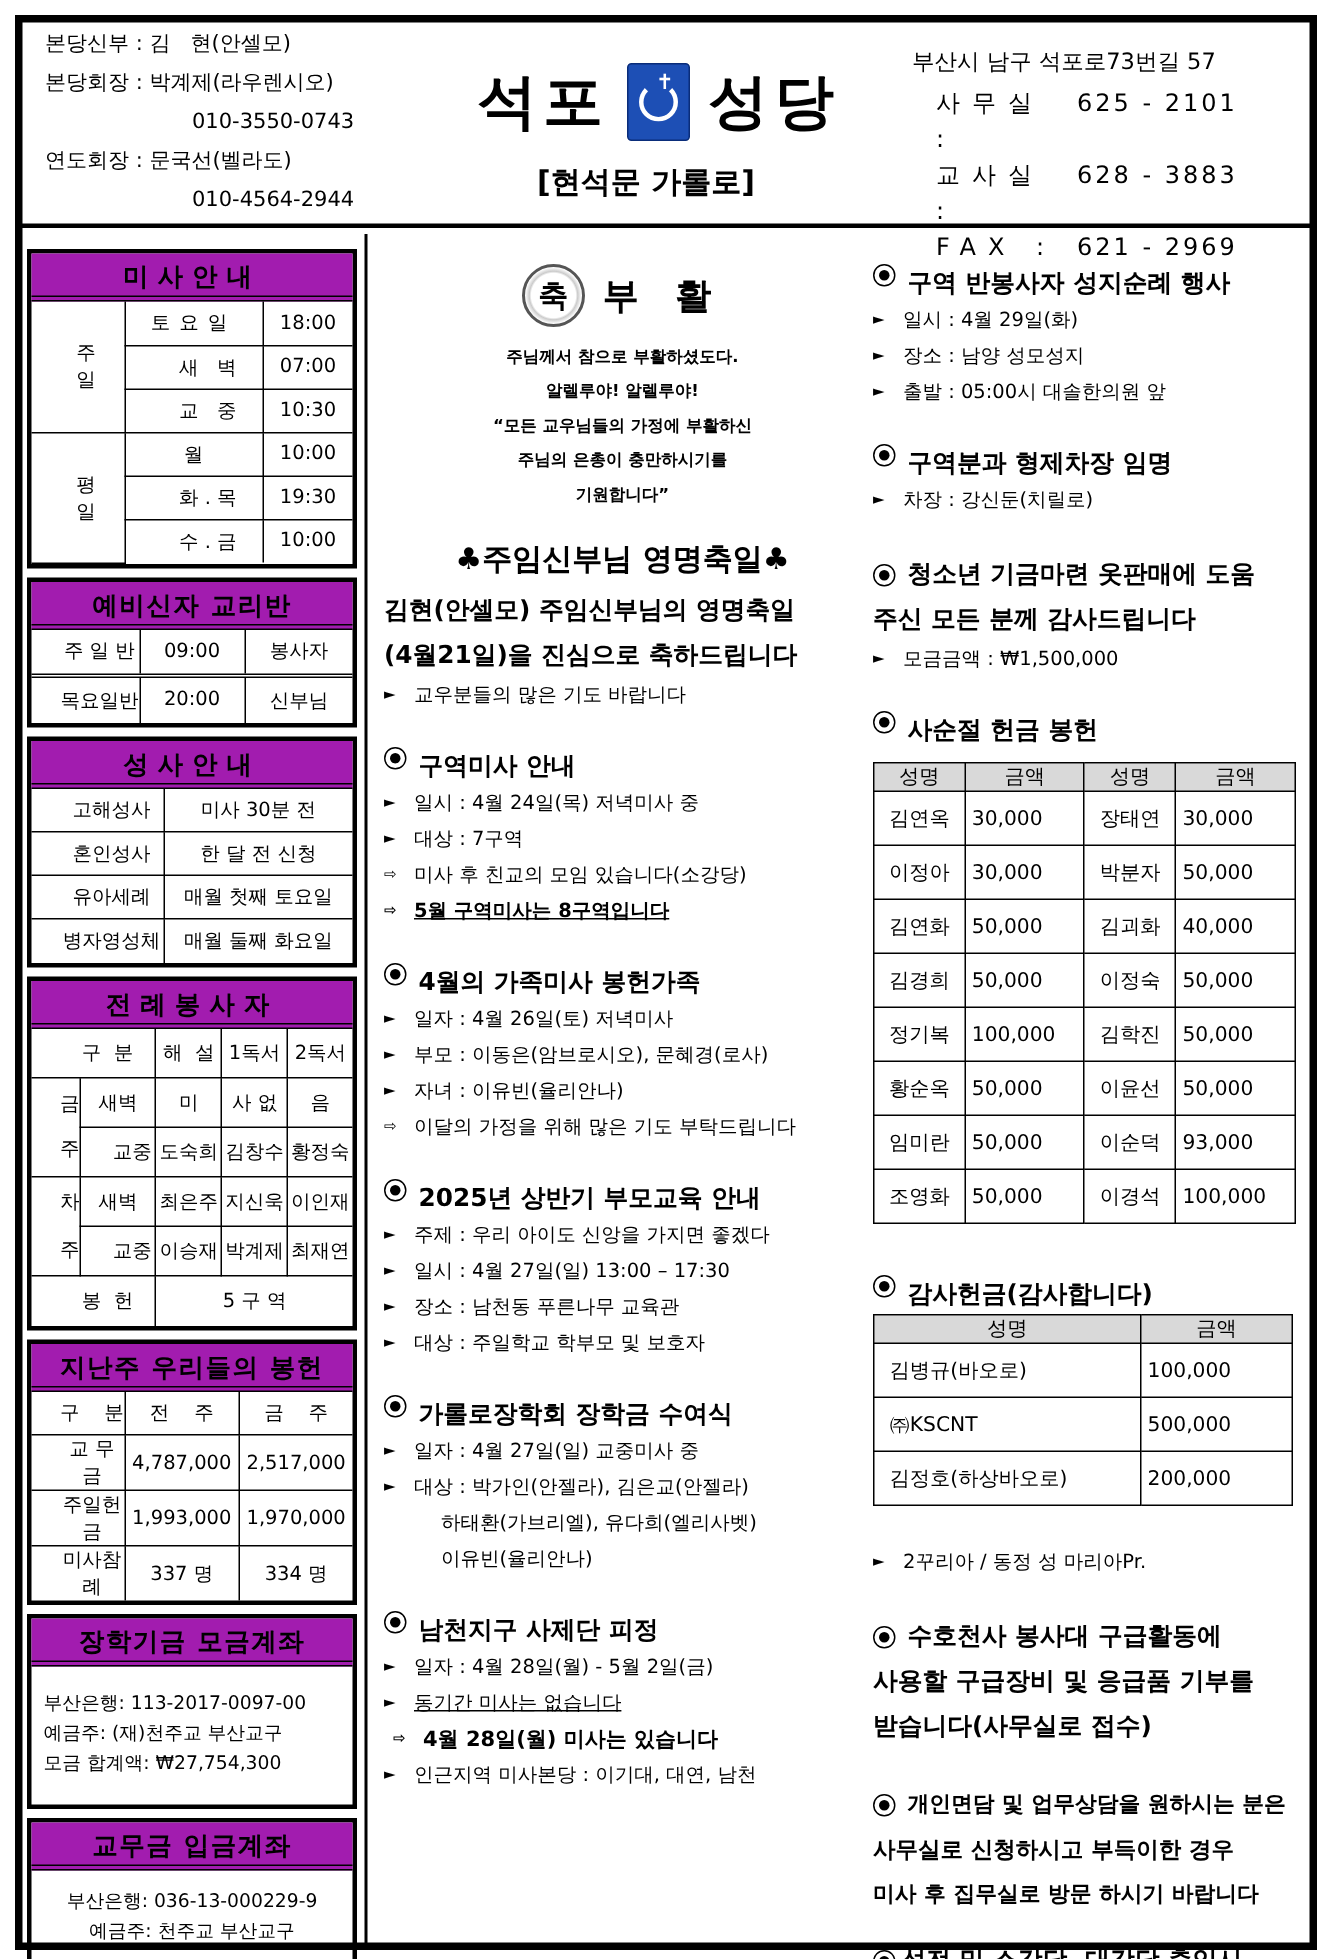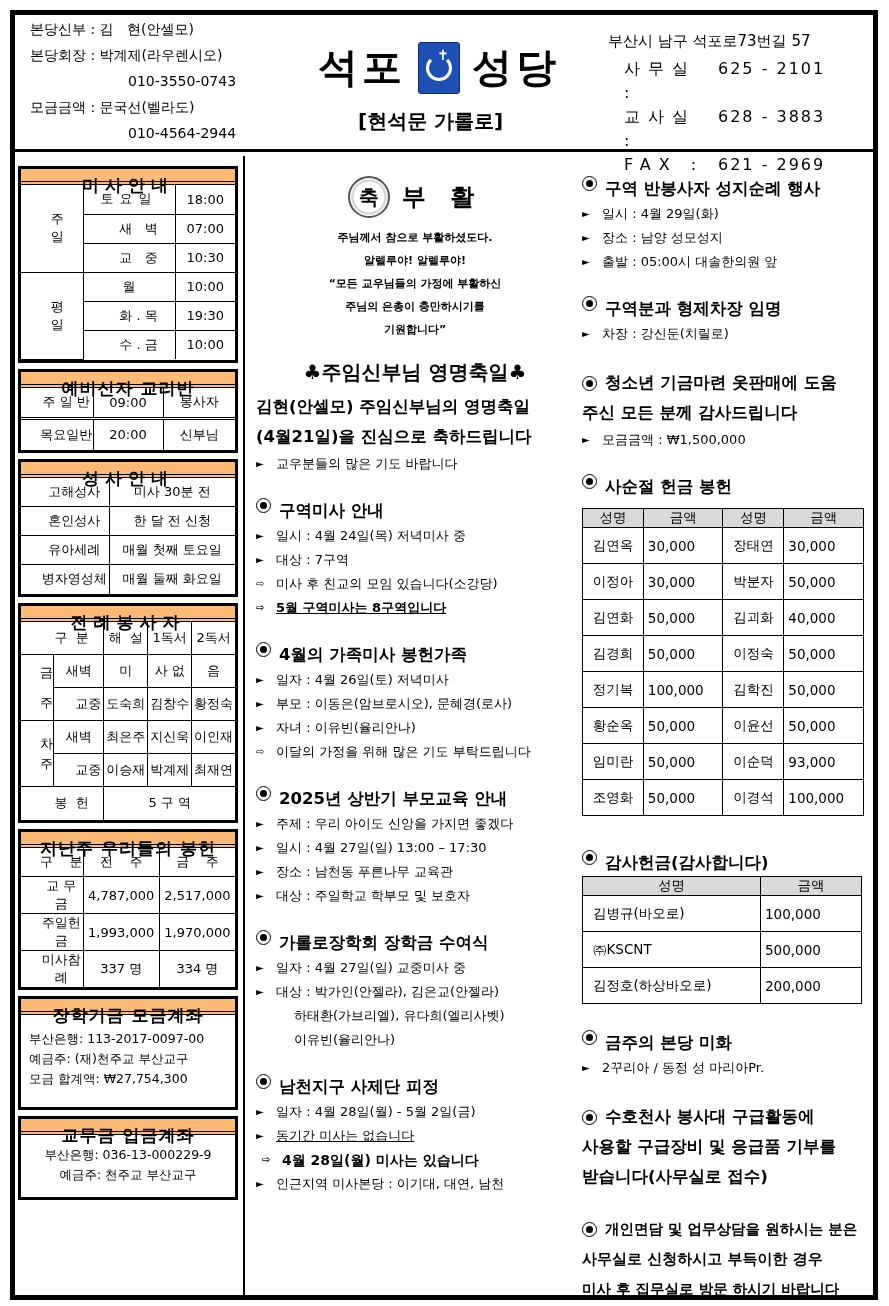--- a/index.html
+++ b/index.html
@@ -21,21 +21,21 @@
   .hdr-right { position: absolute; left: 594px; top: 22px; font-size: 15px; }
   .hdr-right .addr { margin-bottom: 6px; }
   .hdr-right .phone-row { font-size: 16px; line-height: 24px; letter-spacing: 2px; display: flex; }
   .hdr-right .phone-row .lbl { width: 110px; padding-left: 16px; letter-spacing: 8px; }
 
   
   .divider { position: absolute; left: 243px; top: 156px; width: 2px; height: 1140px; background: #000; }
   .left { position: absolute; left: 18px; top: 166px; width: 220px; }
 
   .box { border: 3px solid #000; margin-bottom: 6px; }
-  .box-title { background: #fdba74; text-align: center; font-weight: bold; font-size: 17px; height: 16px; line-height: 32px; border-bottom: 4px double #000; letter-spacing: 6px; }
+  .box-title { background: #a21caf; text-align: center; font-weight: bold; font-size: 17px; height: 32px; line-height: 32px; border-bottom: 4px double #000; letter-spacing: 6px; }
   .box-title.tight { letter-spacing: 1px; }
   table.grid { width: 100%; border-collapse: collapse; font-size: 13px; }
   table.grid td { border: 1px solid #000; text-align: center; height: 29px; }
   table.grid tr:first-child td { border-top: none; }
   table.grid td:first-child { border-left: none; padding-left: 19px; }
   table.grid td:last-child { border-right: none; }
   table.grid tr:last-child td { border-bottom: none; }
   .spaced { letter-spacing: 8px; }
   .acct { font-size: 12.5px; line-height: 20px; padding: 14px 8px 18px 8px; }
   .acct.center { text-align: center; padding: 10px 6px 12px 6px; }
@@ -71,21 +71,21 @@
 <body>
 
 <div class="outer"></div>
 <div class="inner"></div>
 
 <div class="header">
   <div class="hdr-left">
     <div class="row">본당신부 : 김   현(안셀모)</div>
     <div class="row">본당회장 : 박계제(라우렌시오)</div>
     <div class="row phone">010-3550-0743</div>
-    <div class="row">모금금액 : 문국선(벨라도)</div>
+    <div class="row">연도회장 : 문국선(벨라도)</div>
     <div class="row phone">010-4564-2944</div>
   </div>
   <div class="title">
     <span>석포</span>
     <span class="logo">
         <span class="ring"></span>
         <span class="cross">✝</span>
       </span>
     <span>성당</span>
   </div>
@@ -204,21 +204,21 @@
             <td>사 없</td>
             <td>음</td>
           </tr>
       <tr>
             <td style="height:33px">교중</td>
             <td>도숙희</td>
             <td>김창수</td>
             <td>황정숙</td>
           </tr>
       <tr>
-            <td rowspan="2" style="font-size:13px;line-height:20px">차주</td>
+            <td rowspan="2" style="font-size:13px;line-height:32px">차주</td>
             <td style="height:33px">새벽</td>
             <td>최은주</td>
             <td>지신욱</td>
             <td>이인재</td>
           </tr>
       <tr>
             <td style="height:33px">교중</td>
             <td>이승재</td>
             <td>박계제</td>
             <td>최재연</td>
@@ -542,24 +542,20 @@
           </tr>
       <tr>
             <td class="name">김정호(하상바오로)</td>
             <td class="num">200,000</td>
           </tr>
     </tbody>
       </table>
   </div>
 
   <div class="sec" style="margin-top:26px">
-    <div class="sec-title">
-        <span class="dot"></span>
-        <span>금주의 본당 미화</span>
-      </div>
     <div class="li">
         <span class="b">►</span>
         <span>2꾸리아 / 동정 성 마리아Pr.</span>
       </div>
   </div>
 
   <div class="sec">
     <div class="big" style="display:flex;align-items:center;gap:8px">
         <span class="dot"></span>
         <span>수호천사 봉사대 구급활동에</span>

